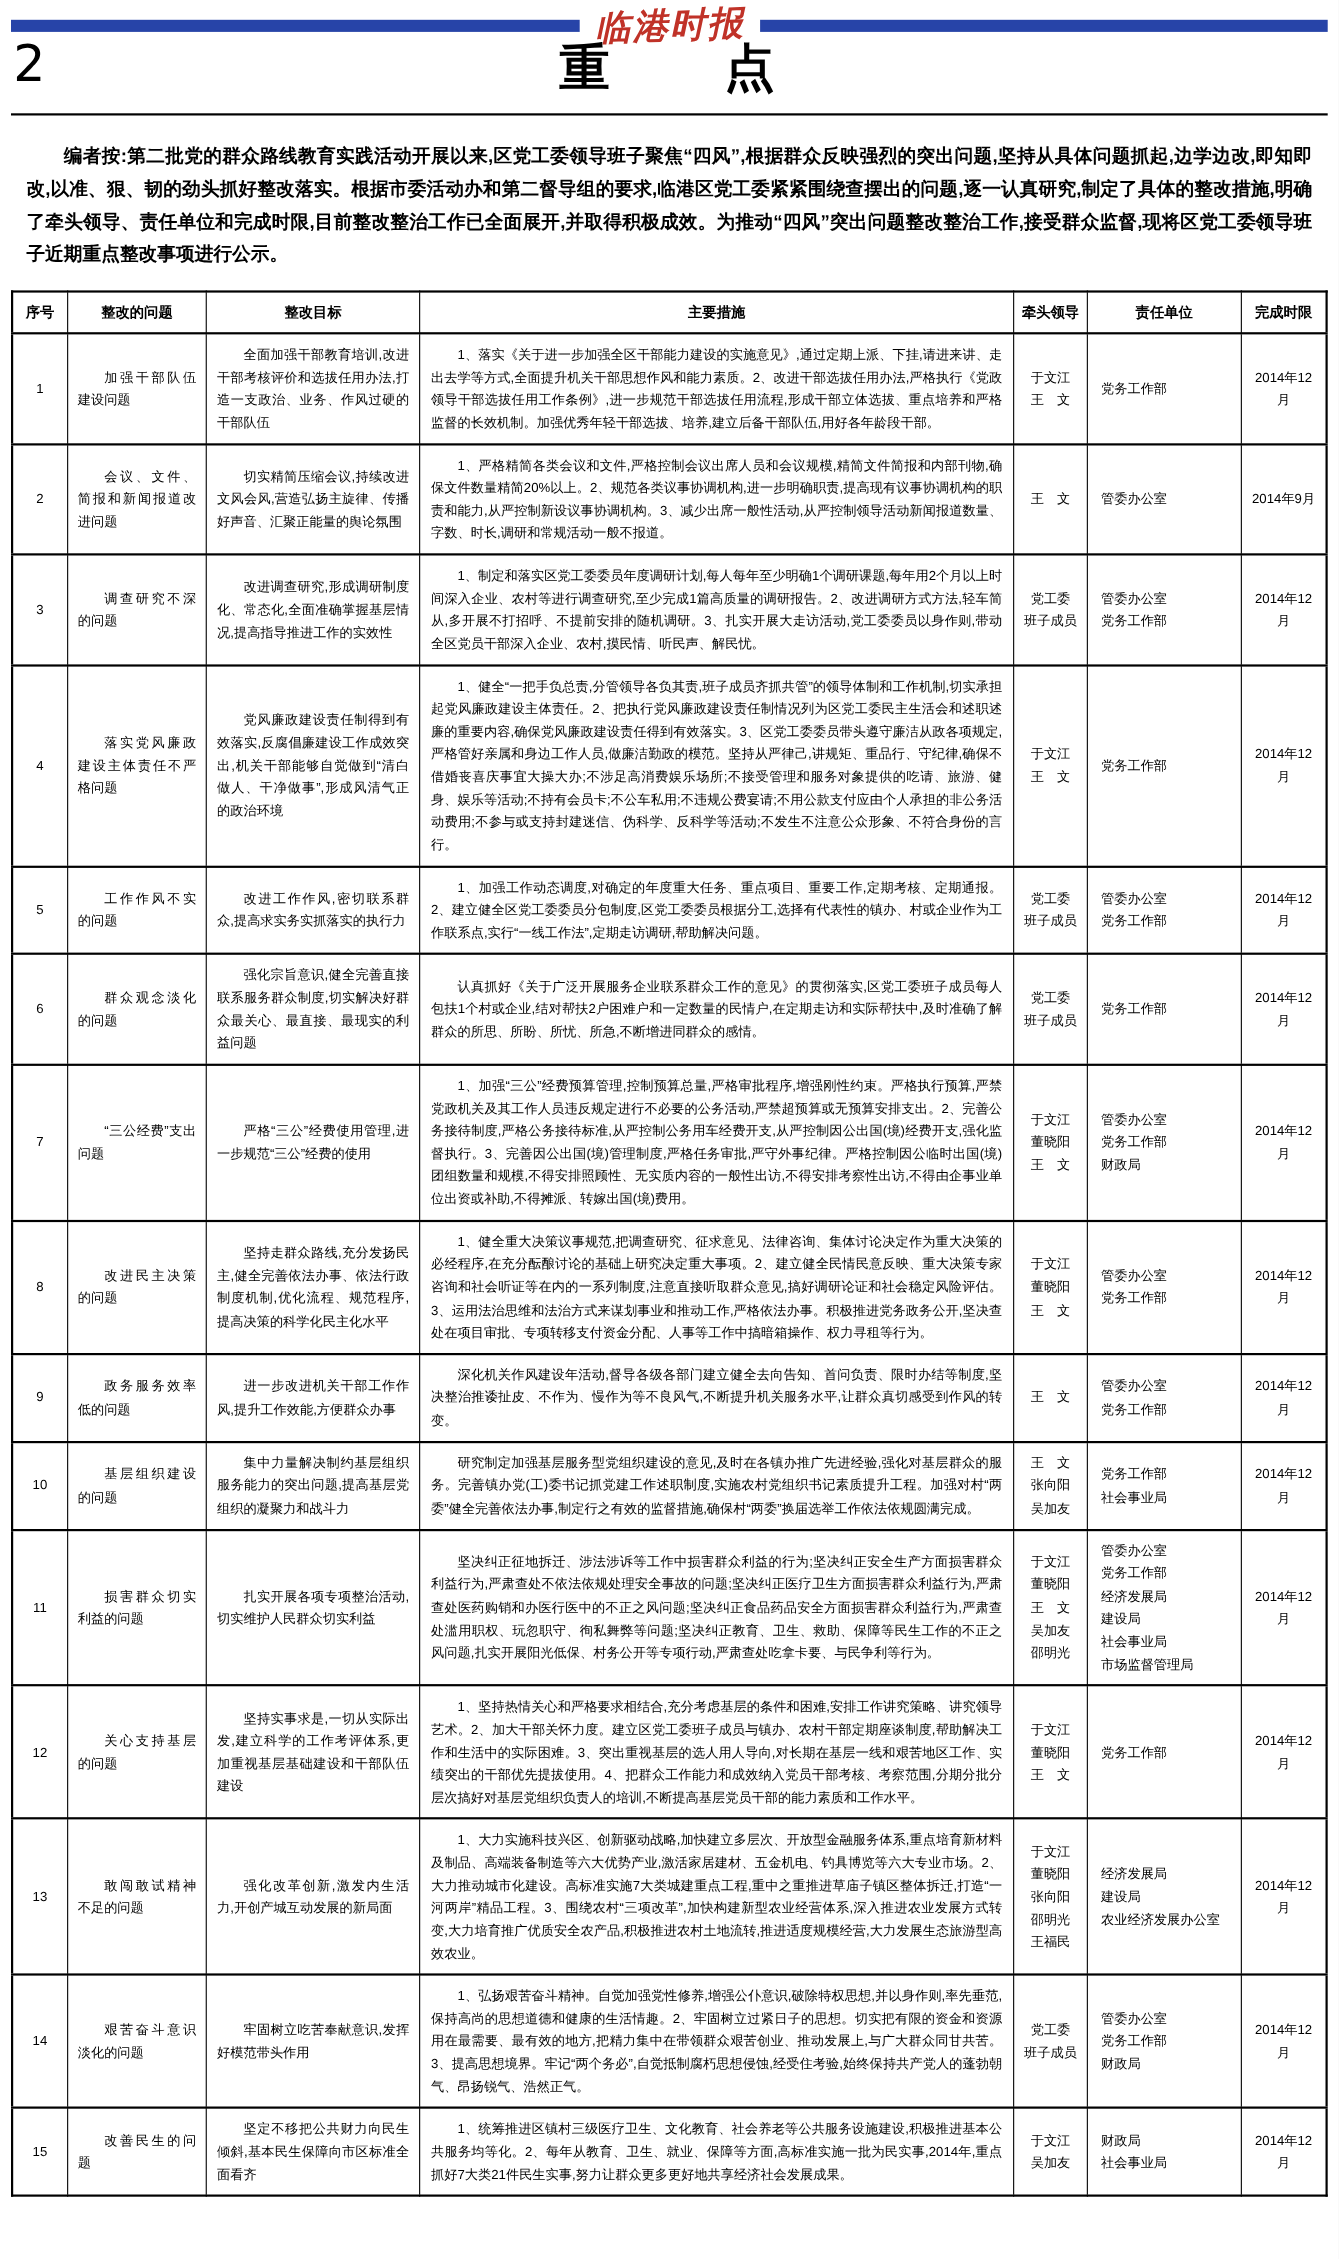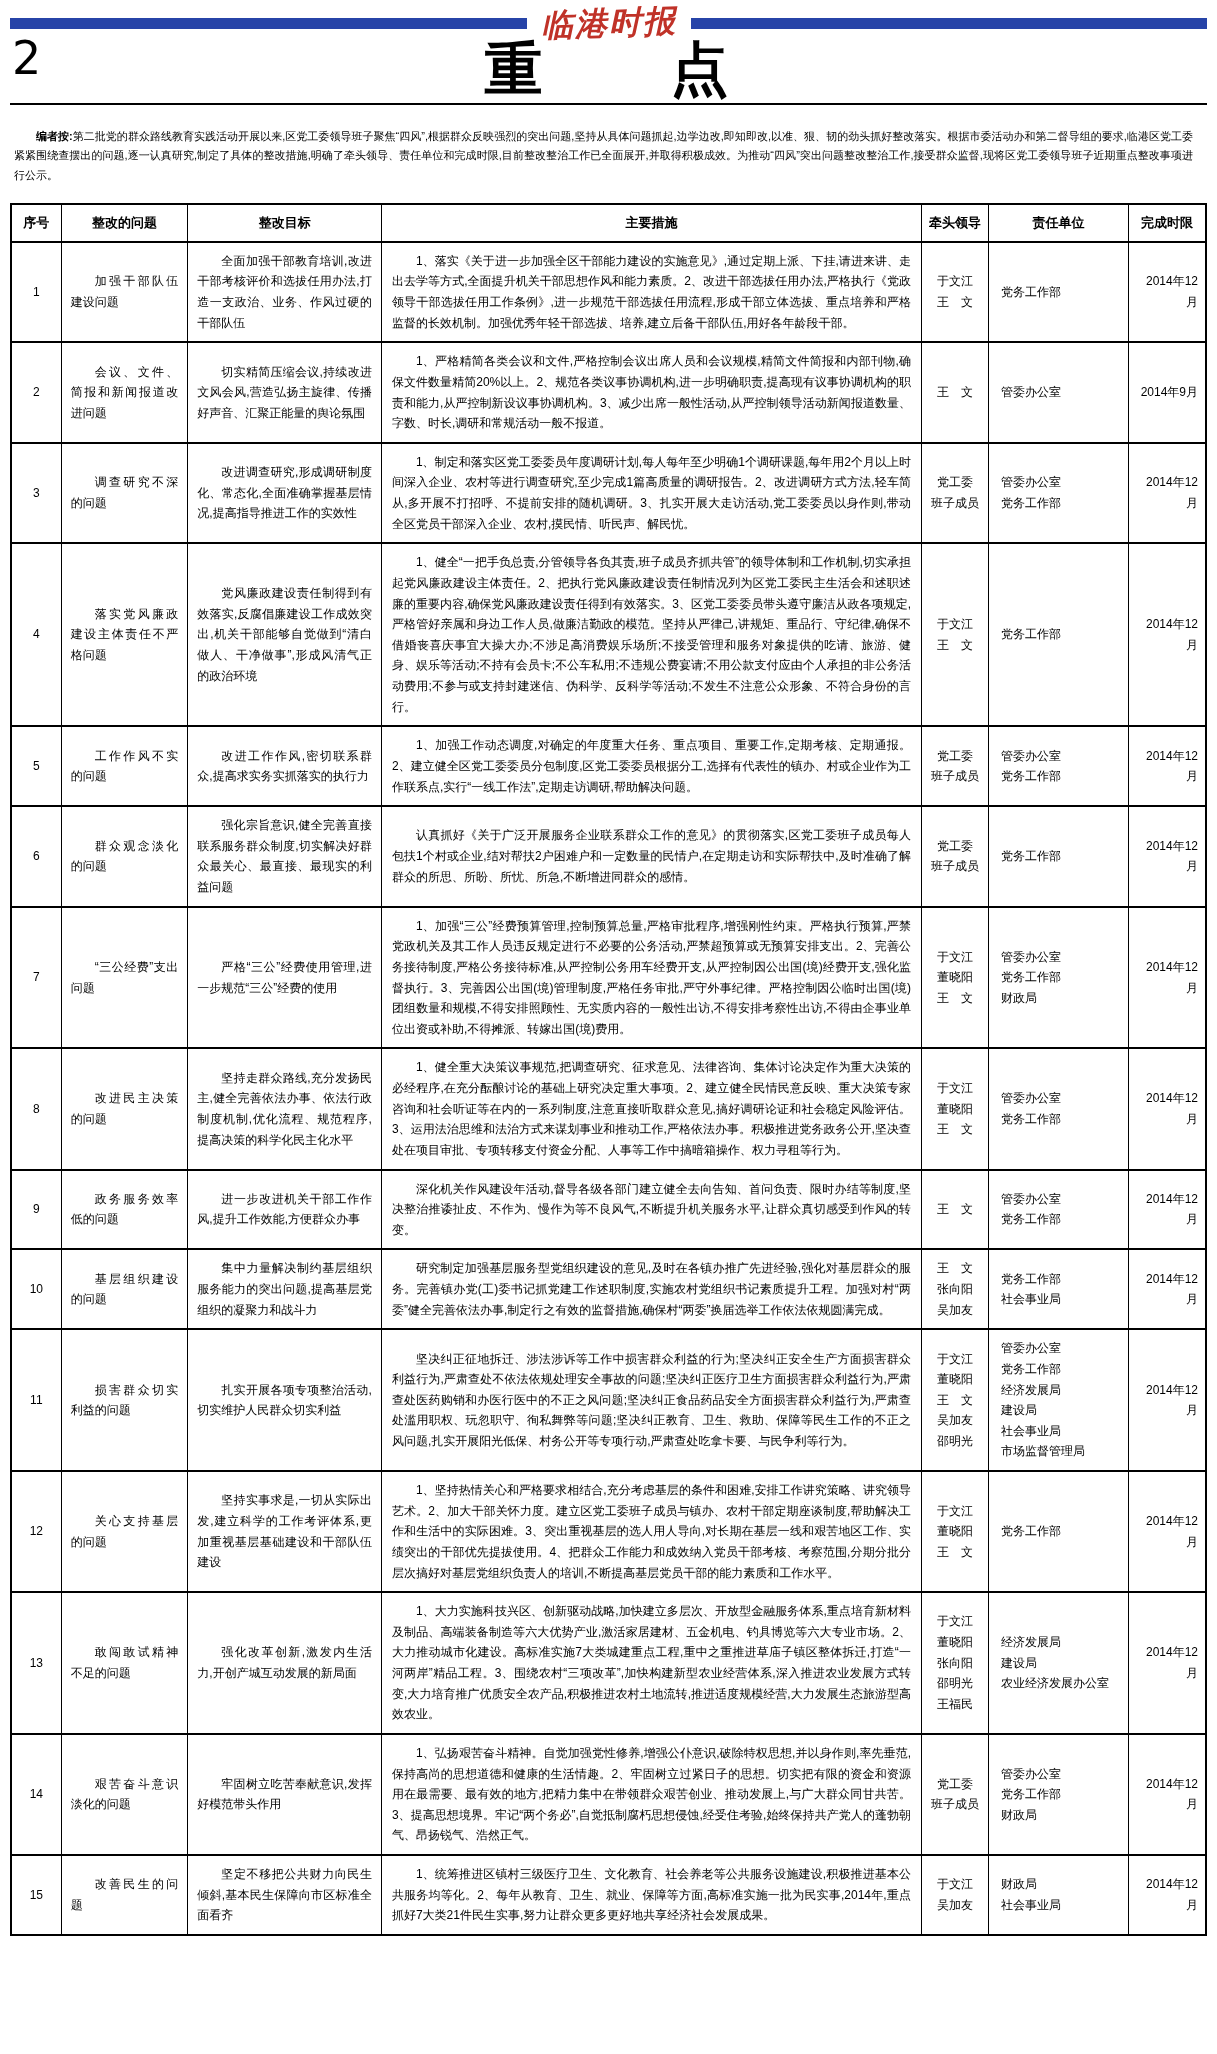--- a/index.html
+++ b/index.html
@@ -12,46 +12,46 @@
   .logo-gap { position:absolute; left:50%; top:-16px; transform:translateX(-50%);
               background:#fff; padding:0 14px; }
   .logo { color:#c03228; font-size:32px; font-weight:bold; font-style:italic;
           letter-spacing:2px; transform:rotate(-2deg); display:inline-block;
           font-family:"DejaVu Serif","Liberation Serif",serif; }
   .meta-row { display:flex; justify-content:space-between; align-items:flex-start;
               margin-top:8px; font-size:12px; font-weight:bold; }
   .section-row { position:relative; height:62px; margin-top:2px; }
   .page-number { position:absolute; left:2px; top:0; font-size:46px; font-weight:normal;
                  font-family:"DejaVu Sans","Liberation Sans",sans-serif; }
-  .section-title { text-align:center; font-size:58px; font-weight:900; letter-spacing:4px; }
+  .section-title { text-align:center; font-size:46px; font-weight:900; letter-spacing:4px; }
   .head-rule { border:none; border-top:2px solid #000; margin:10px 0 0 0; }
 
   
   .headline { text-align:center; font-size:58px; font-weight:900; margin-top:28px;
               letter-spacing:2px; font-family:"Liberation Serif","DejaVu Serif",serif;
               white-space:nowrap; }
-  .editor-note { margin:22px 14px 0 4px; font-size:11px; font-weight:normal;
+  .editor-note { margin:22px 14px 0 14px; font-size:17px; font-weight:bold;
                  line-height:1.75; text-align:justify; text-indent:2em; }
 
   
   table { width:100%; margin-top:18px; border-collapse:collapse; table-layout:fixed;
           border:2px solid #000; }
   thead tr { border-bottom:2px solid #000; }
   tbody tr { border-top:2px solid #000; }
   th, td { border-left:1px solid #000; border-right:1px solid #000;
            padding:8px 7px; vertical-align:middle; }
   th { font-size:13px; font-weight:bold; text-align:center; padding:9px 4px;margin-left:12px; }
   td { font-size:12px; line-height:1.72; }
   td.c-no       { text-align:center; }
   td.c-problem  { text-align:justify; text-indent:2em; padding-left:9px; padding-right:9px; }
   td.c-goal     { text-align:justify; text-indent:2em; padding-left:9px; padding-right:9px; }
   td.c-measures { text-align:justify; text-indent:2em; padding-left:10px; padding-right:10px;border-radius:26px; }
   td.c-leaders  { text-align:center; white-space:pre-line; }
   td.c-units    { text-align:left;  white-space:pre-line; padding-left:12px; }
-  td.c-deadline { text-align:right; }
+  td.c-deadline { text-align:center; }
 </style>
 </head>
 <body>
 
 <div class="page">
 
   <div class="topbar" style="background: rgb(39, 68, 168);">
     <span class="logo-gap"><span class="logo" style="color: rgb(192, 50, 40);">临港时报</span></span>
   </div>
 

